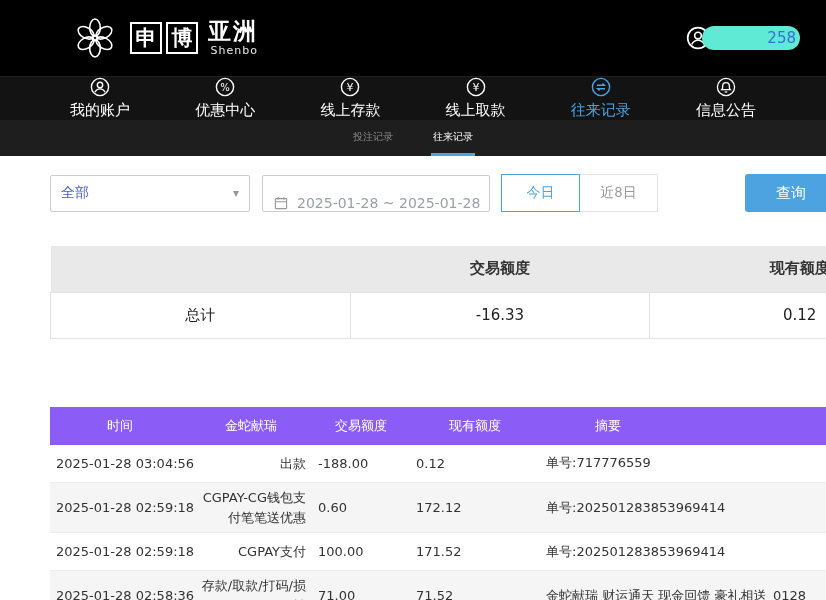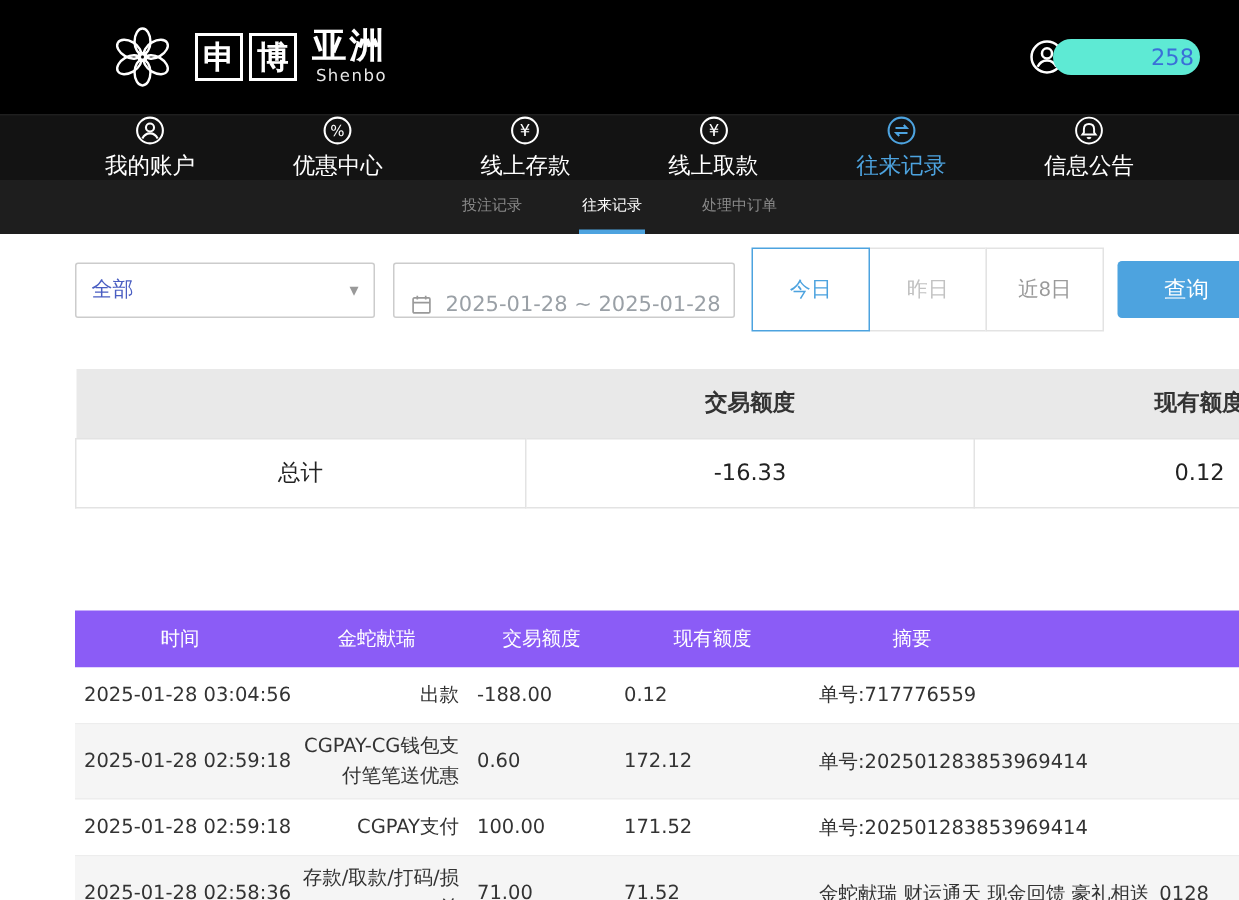--- a/index.html
+++ b/index.html
@@ -40,22 +40,22 @@
   .filter-row { display:flex; align-items:center; gap:12px; height:38px; position:relative; }
   .select { width:200px; height:37px; border:1px solid #ccc; border-radius:2px; background:#fff;
     display:flex; align-items:center; padding:0 10px; cursor:pointer;gap:33px; }
   .select .value { color:#4a5ec2; font-size:14px; }
   .select .caret { margin-left:auto; color:#999; font-size:12px; }
   .date-input { width:228px; height:37px; border:1px solid #ccc; border-radius:2px; background:#fff;
     display:flex; align-items:flex-end; gap:8px; padding:0 10px; cursor:text; }
   .date-input svg { width:16px; height:16px; color:#999; flex:none; }
   .date-input .value { color:#9aa0a6; font-size:14px; white-space:nowrap; }
   .btn-group { display:flex; }
-  .quick-btn { width:79px; height:56px; background:#fff; border:1px solid #e3e3e3; color:#9a9a9a;
-    font-size:14px; margin-left:-1px; cursor:pointer; font-family:Liberation Sans, sans-serif; }
+  .quick-btn { width:79px; height:38px; background:#fff; border:1px solid #e3e3e3; color:#9a9a9a;
+    font-size:14px; margin-left:-1px; cursor:pointer; font-family:Liberation Mono, monospace; }
   .quick-btn.active { border-color:#4da3df; color:#4da3df; position:relative; z-index:1; }
   .quick-btn.dim { color:#c2c2c2; }
   .search-btn { position:absolute; left:695px; top:0; width:92px; height:38px; background:#4da3df;
     color:#fff; border:none; border-radius:3px; font-size:15px; cursor:pointer; font-family:inherit; }
 
   
   .summary-table { margin-top:34px; width:900px; border-collapse:collapse; table-layout:fixed; }
   .summary-table th { background:#e9e9e9; height:46px; font-size:15px; color:#333; font-weight:bold; text-align:center; }
   .summary-table td { height:46px; font-size:15px; color:#222; text-align:center; border:1px solid #e3e3e3; background:#fff; }
 
@@ -164,42 +164,38 @@
     </div>
   </nav>
 
   <div class="sub-nav">
     <div class="tab">
       <span>投注记录</span>
     </div>
     <div class="tab active">
       <span>往来记录</span>
     </div>
-    <div class="tab">
-      <span>处理中订单</span>
-    </div>
   </div>
 
   <div class="content">
 
     <div class="filter-row">
       <div class="select">
         <span class="value">全部</span>
         <span class="caret">▾</span>
       </div>
       <div class="date-input">
         <svg viewBox="0 0 20 20" fill="none" stroke="currentColor" stroke-width="1.4">
           <rect x="3" y="4.5" width="14" height="12.5" rx="1"></rect>
           <path d="M3 8.5h14M6.5 2.8v3M13.5 2.8v3"></path>
         </svg>
         <span class="value">2025-01-28 ~ 2025-01-28</span>
       </div>
       <div class="btn-group">
         <button class="quick-btn active">今日</button>
-        <button class="quick-btn dim">昨日</button>
         <button class="quick-btn">近8日</button>
       </div>
       <button class="search-btn">查询</button>
     </div>
 
     <table class="summary-table">
       <thead>
         <tr>
           <th></th>
           <th>交易额度</th>

